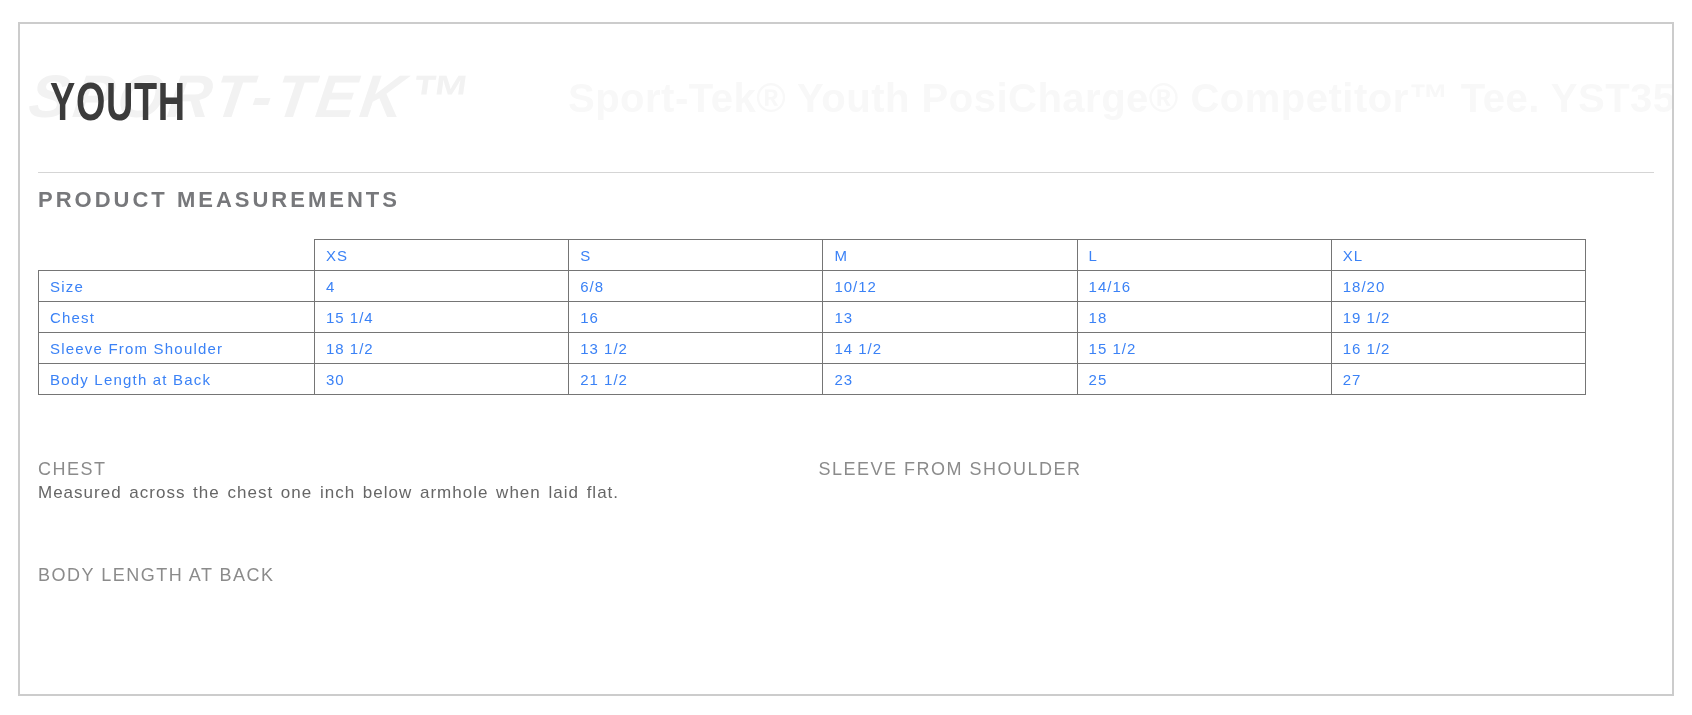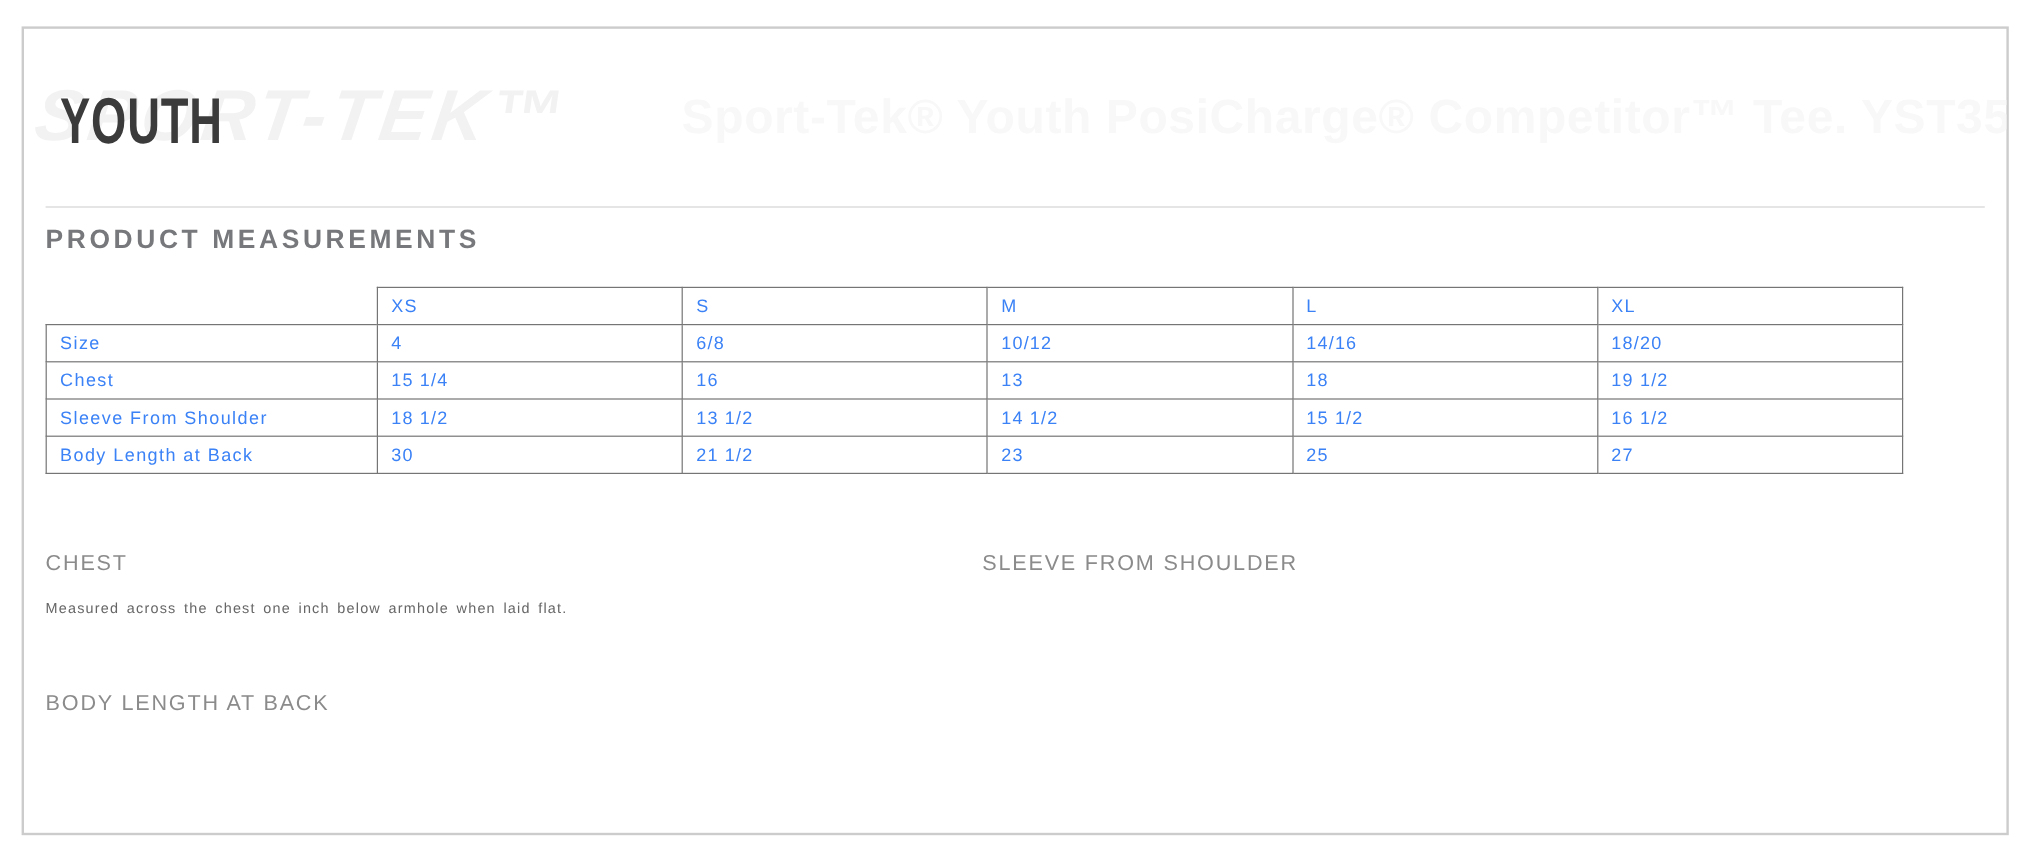--- a/index.html
+++ b/index.html
@@ -64,22 +64,22 @@
     margin: 64px 18px 0 18px;
     display: grid;
     grid-template-columns: 48.3% 1fr;
     row-gap: 62px;
   }
   .def-heading {
     font-size: 18px; color: #8b8b8b; letter-spacing: 1.5px;
     font-weight: 400;
   }
   .def-text {
-    margin-top: 20px;
-    font-size: 12px; color: #666666; letter-spacing: 1px;
+    margin-top: 3px;
+    font-size: 17px; color: #666666; letter-spacing: 1px;
     word-spacing: 2px;
   }
 </style>
 </head>
 <body>
 
 <div class="frame">
 
   <div class="header">
     <div class="watermark">SPORT-TEK™</div>

